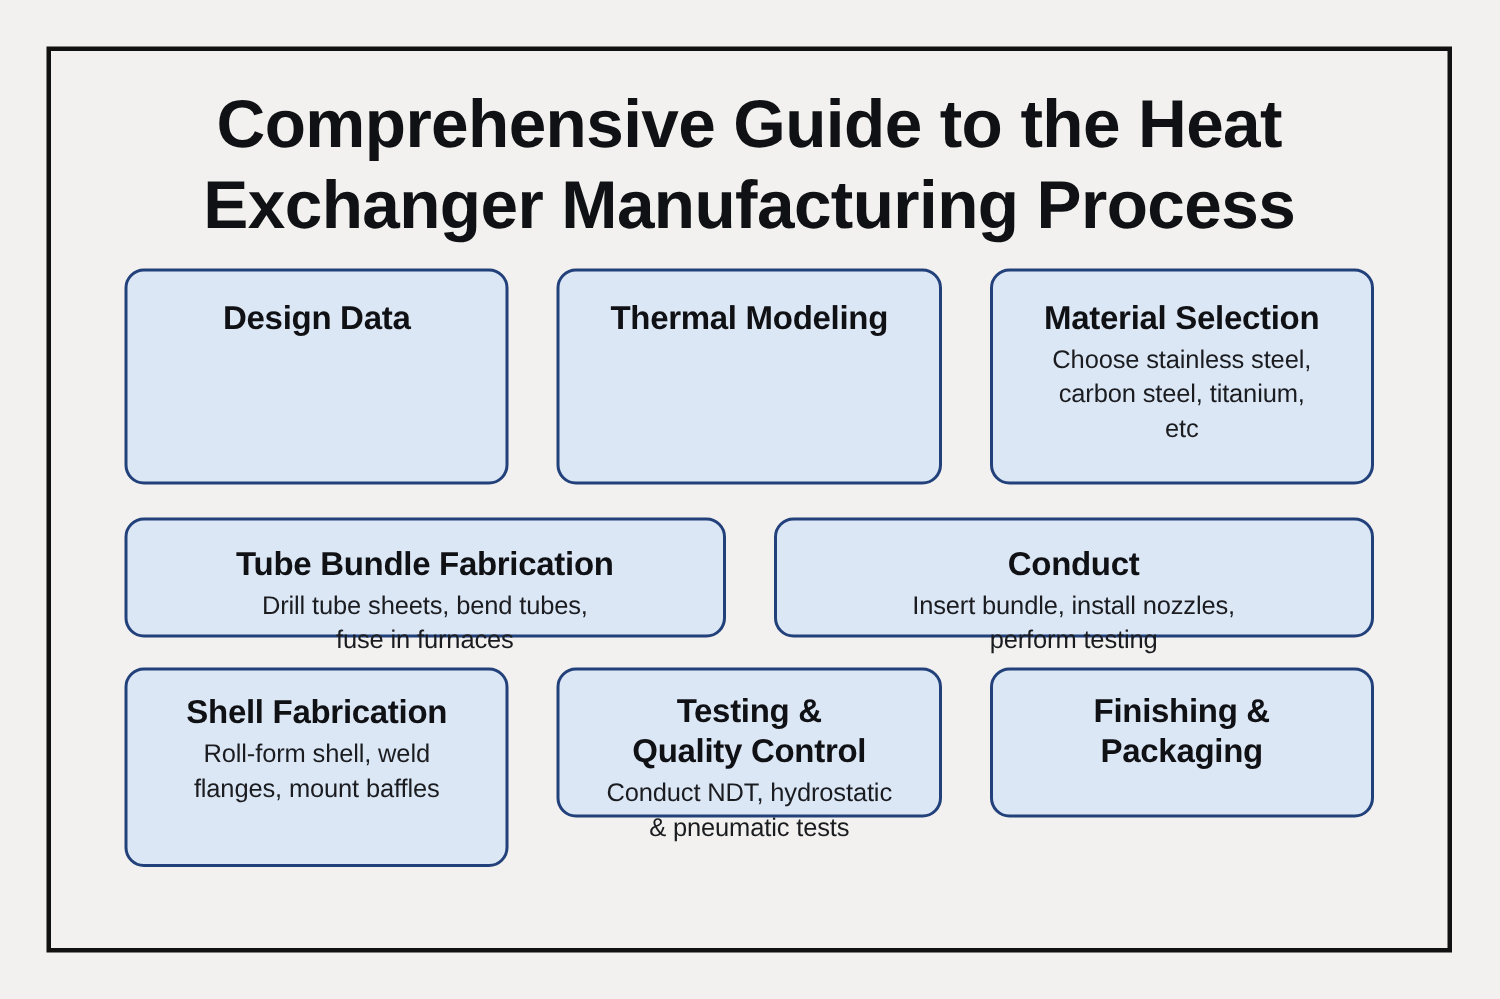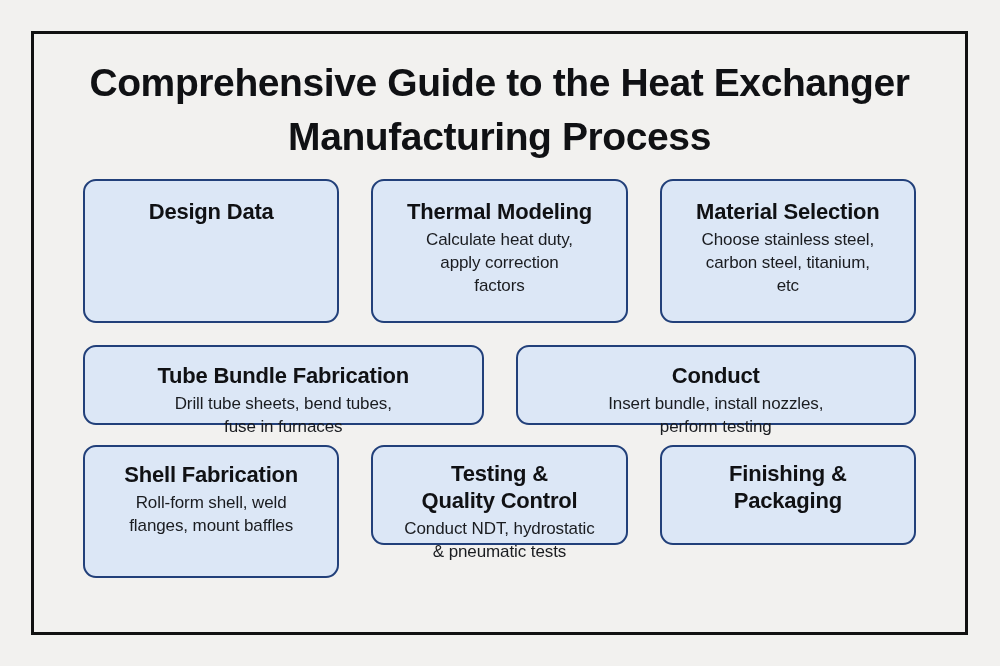--- a/index.html
+++ b/index.html
@@ -22,21 +22,21 @@
     height: 604px;
     border: 3px solid #111111;
     background: #f2f1ef;
     box-sizing: border-box;
   }
 
   #title {
     margin: 0;
     padding: 22px 40px 0 40px;
     text-align: center;
-    font-size: 39px;
+    font-size: 45px;
     font-weight: bold;
     line-height: 54px;
     letter-spacing: -0.4px;
     color: #101114;
   }
 
   #rows {
     padding: 0 49px;
     box-sizing: border-box;
   }
@@ -96,23 +96,20 @@
   <h1 id="title">Comprehensive Guide to the Heat Exchanger Manufacturing Process</h1>
 
   <div id="rows">
 
     <div class="row row-1">
       <div class="node">
         <p class="node-title">Design Data</p>
       </div>
       <div class="node">
         <p class="node-title">Thermal Modeling</p>
-        <p class="node-desc">Calculate heat duty,
-apply correction
-factors</p>
       </div>
       <div class="node">
         <p class="node-title">Material Selection</p>
         <p class="node-desc">Choose stainless steel,
 carbon steel, titanium,
 etc</p>
       </div>
     </div>
 
     <div class="row row-2">

